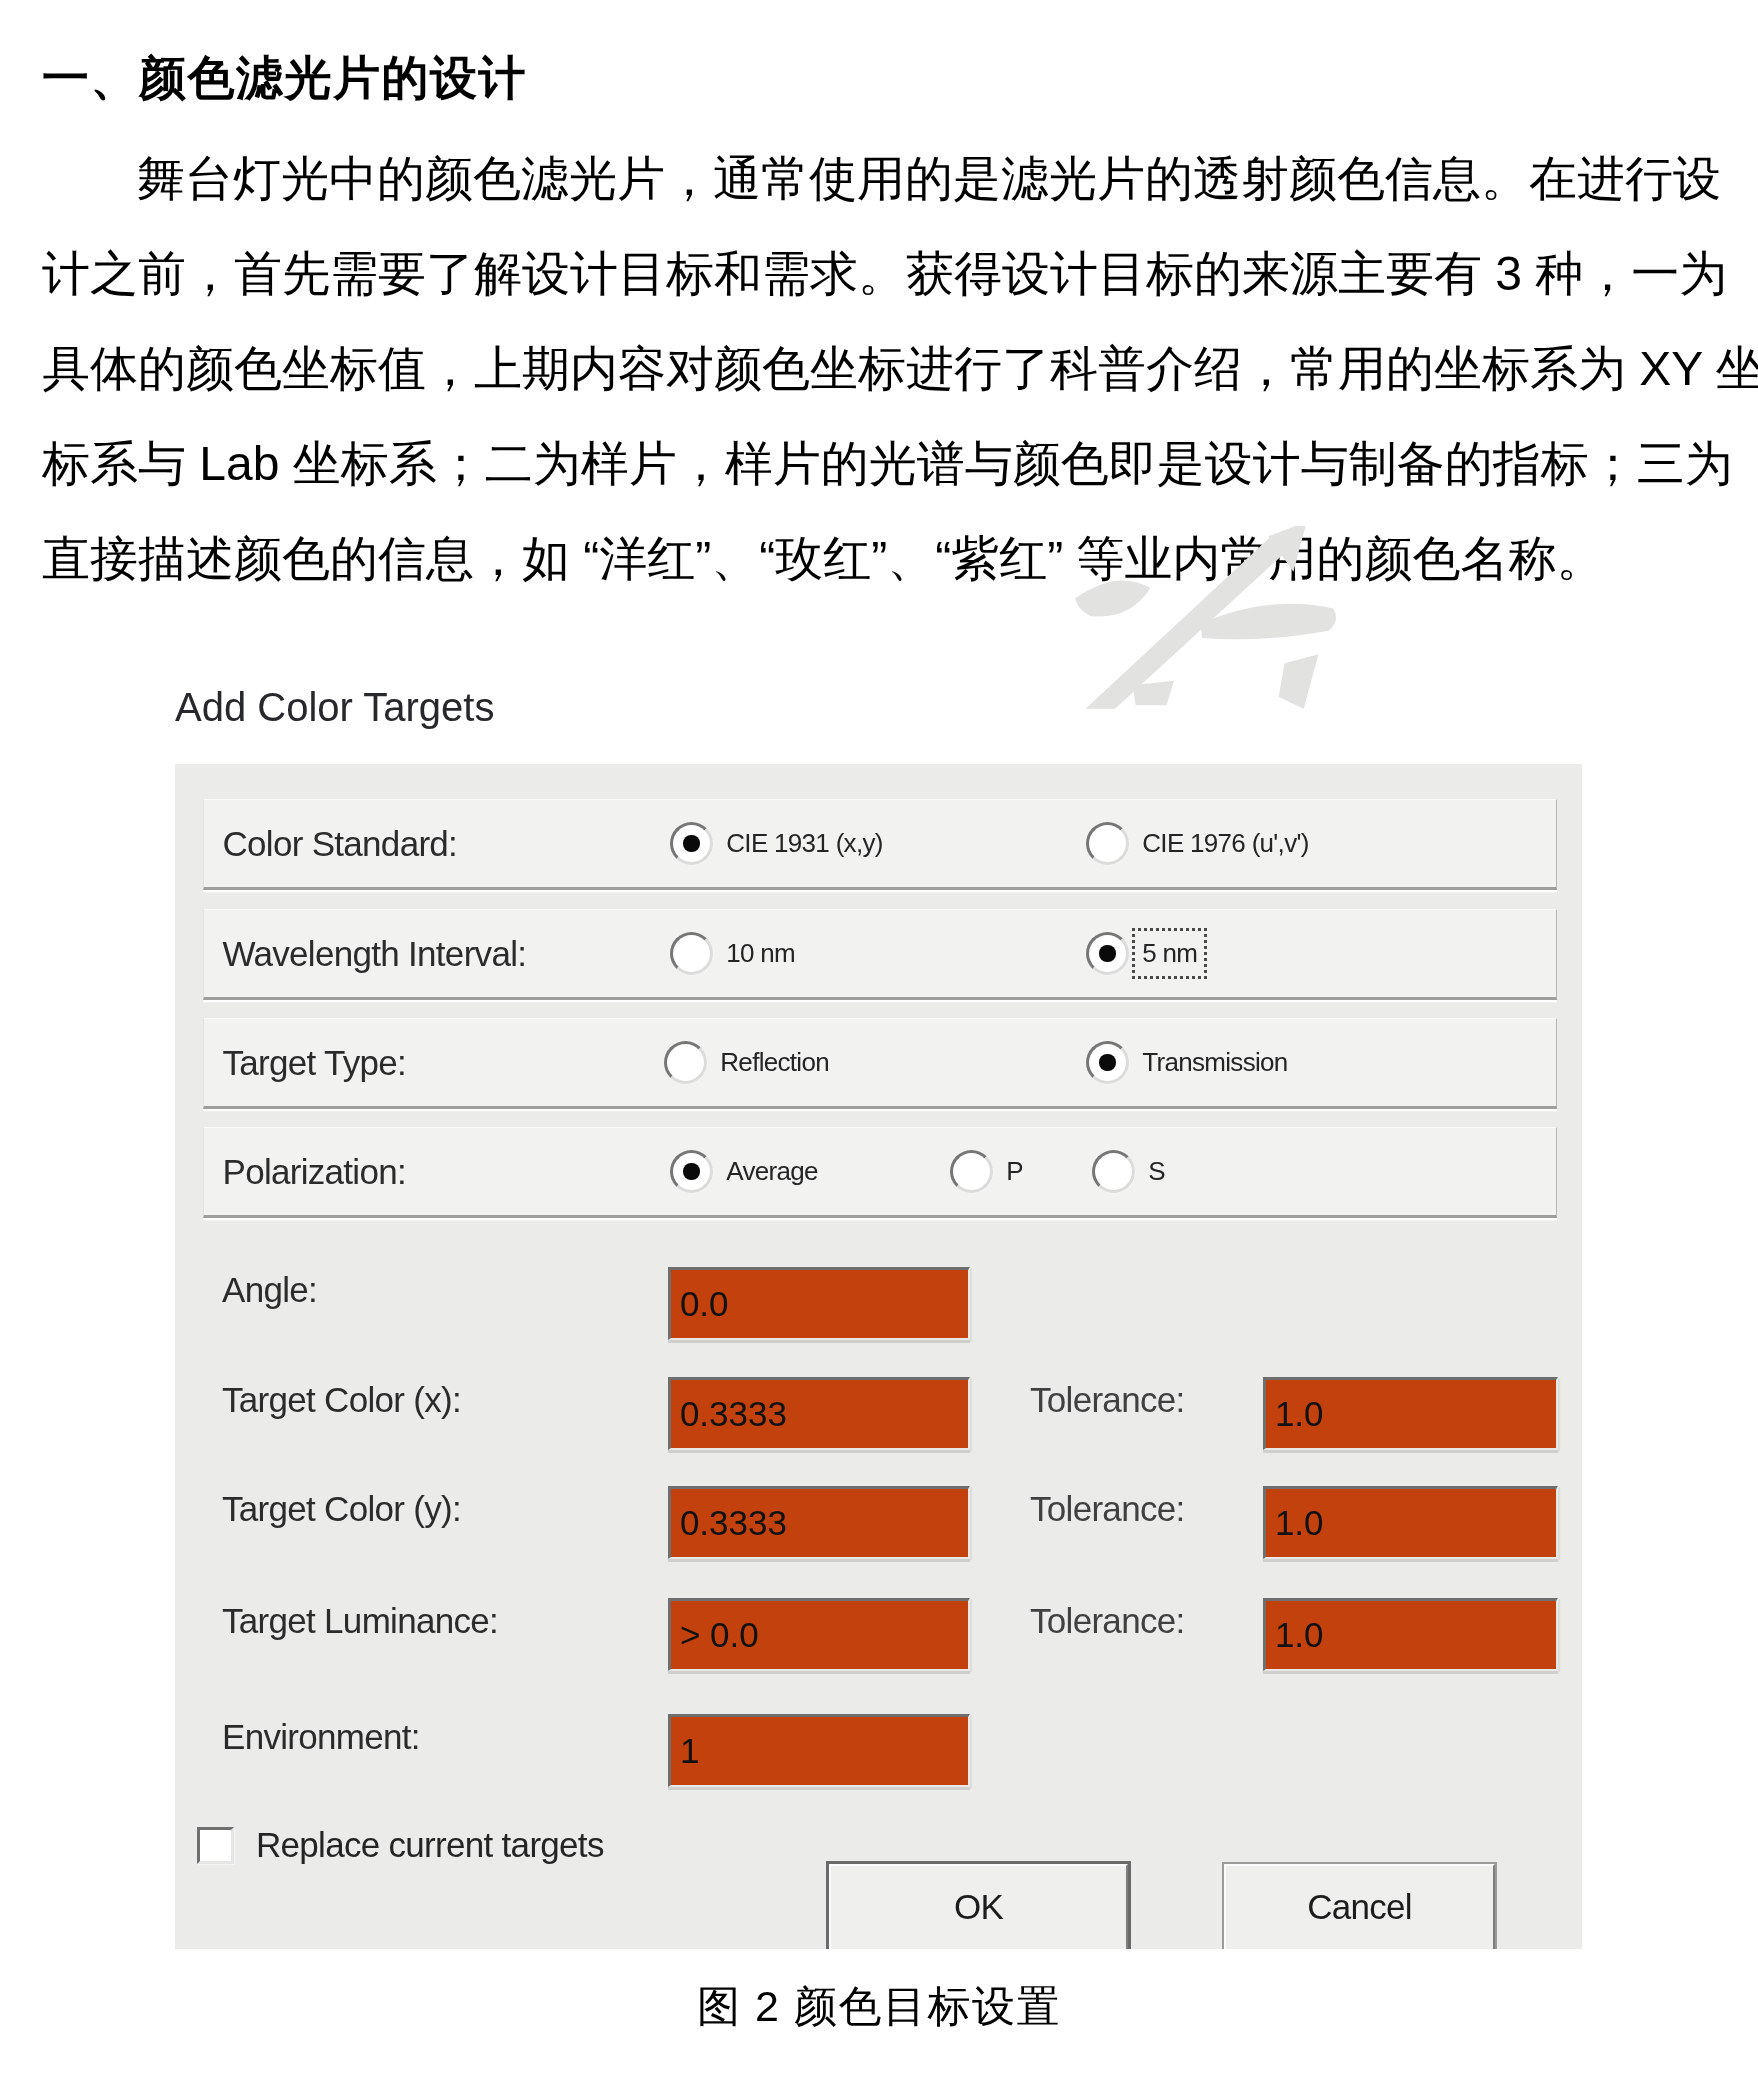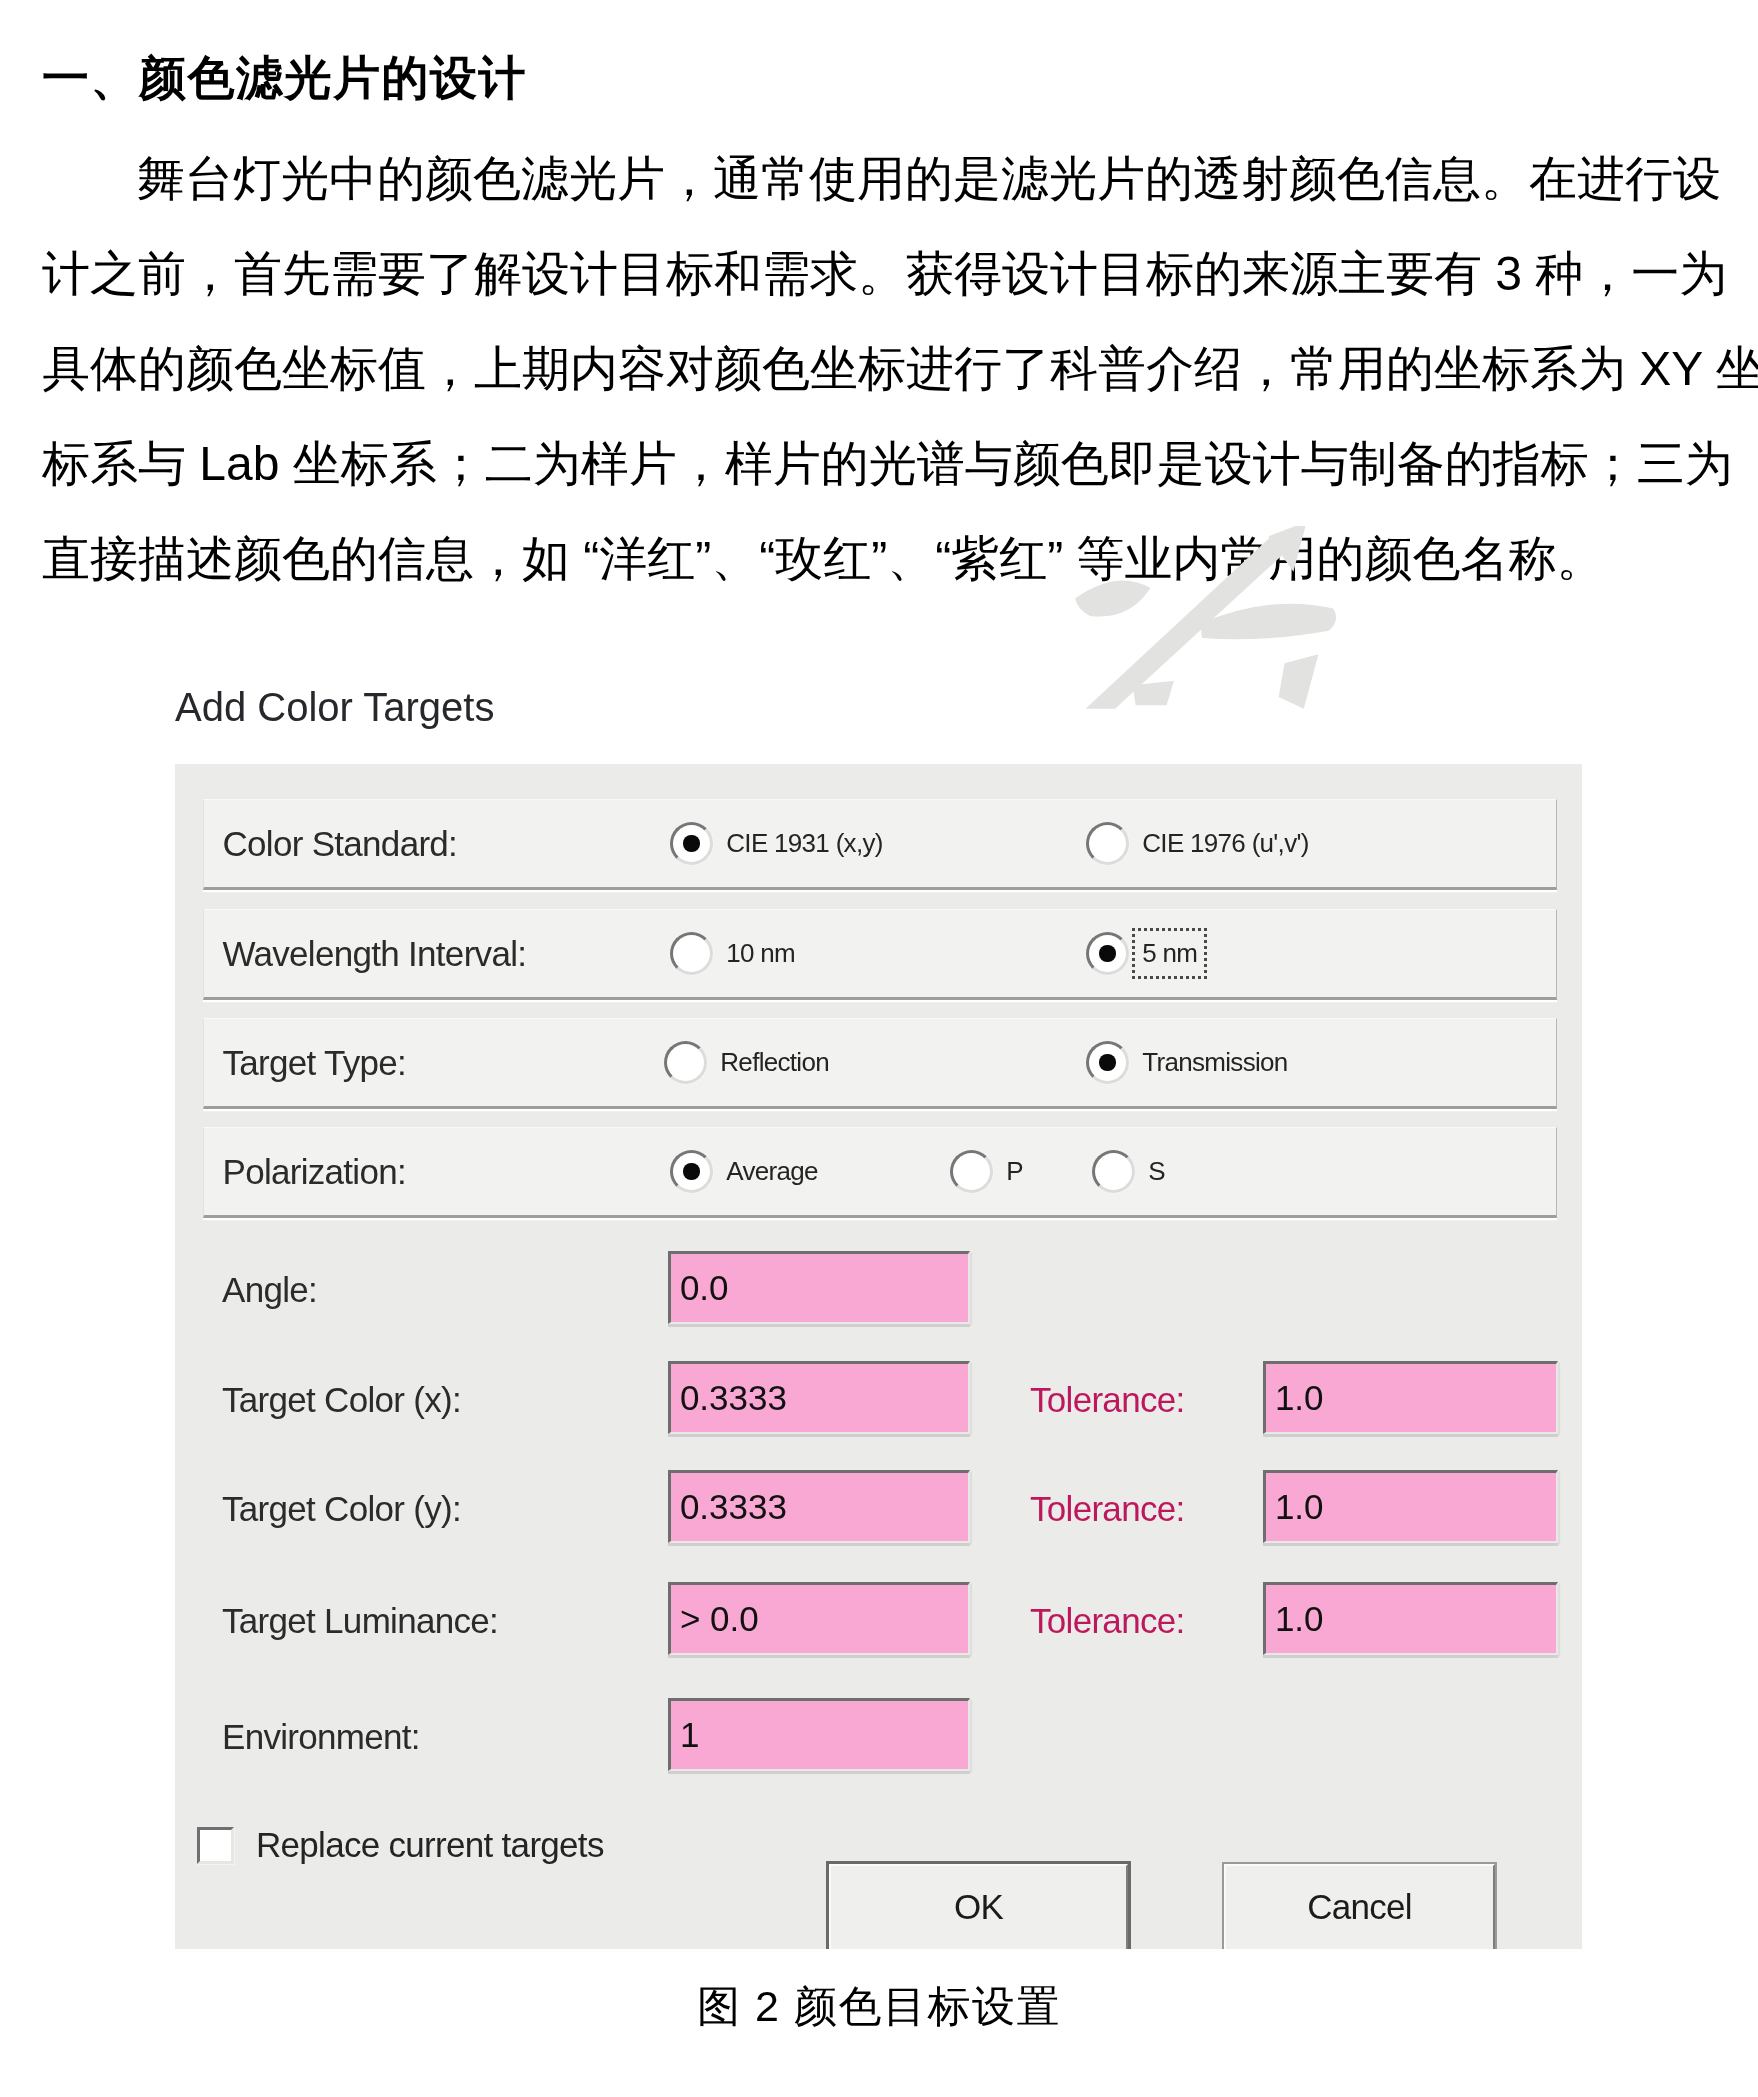--- a/index.html
+++ b/index.html
@@ -46,33 +46,33 @@
   .radio[data-checked="true"] .dot{display:block;}
   .optlabel{font-size:26px;color:#242424;white-space:nowrap;letter-spacing:-0.7px;}
   .optlabel[data-focused="true"]{outline:3px dotted #4a4a4a;outline-offset:7.4px;}
   
   .frow{position:absolute;left:0;width:100%;height:77px;}
   .frow .flabel{
     position:absolute;left:47px;top:0;height:77px;line-height:77px;
     font-size:35px;color:#2b2b2b;white-space:nowrap;letter-spacing:-0.7px;
   }
   .tbox{
-    position:absolute;top:0;height:68px;background:#f9a8d4;
+    position:absolute;top:16px;height:68px;background:#c2410c;
     border-top:3.7px solid #6e6e6e;border-left:3.7px solid #6e6e6e;
     border-bottom:2.2px solid #e8e8e7;border-right:2.2px solid #e8e8e7;
     box-shadow:0 3px 0 #cfcfce, 2.2px 1.5px 0 #dededd;
   }
   .tbox input{
     width:100%;height:100%;border:none;outline:none;background:transparent;
     font-family:"Liberation Sans", sans-serif;font-size:35px;color:#111;
     padding:0 0 0 8.9px;margin:0;box-sizing:border-box;
   }
   .tol-label{
     position:absolute;top:0;height:77px;line-height:77px;left:855px;
-    font-size:35px;color:#be185d;letter-spacing:-0.7px;
+    font-size:35px;color:#404040;letter-spacing:-0.7px;
   }
   
   .chkrow{position:absolute;left:22px;top:1055px;height:52px;display:flex;align-items:center;gap:22px;}
   .checkbox{
     width:31px;height:31px;background:#fff;flex:0 0 auto;
     border:3px solid;border-color:#6f6f6f #e6e6e5 #e6e6e5 #6f6f6f;
     box-shadow:0.7px 0.7px 0 #f7f7f6;
   }
   .chklabel{font-size:35px;color:#242424;letter-spacing:-0.7px;white-space:nowrap;}
   

